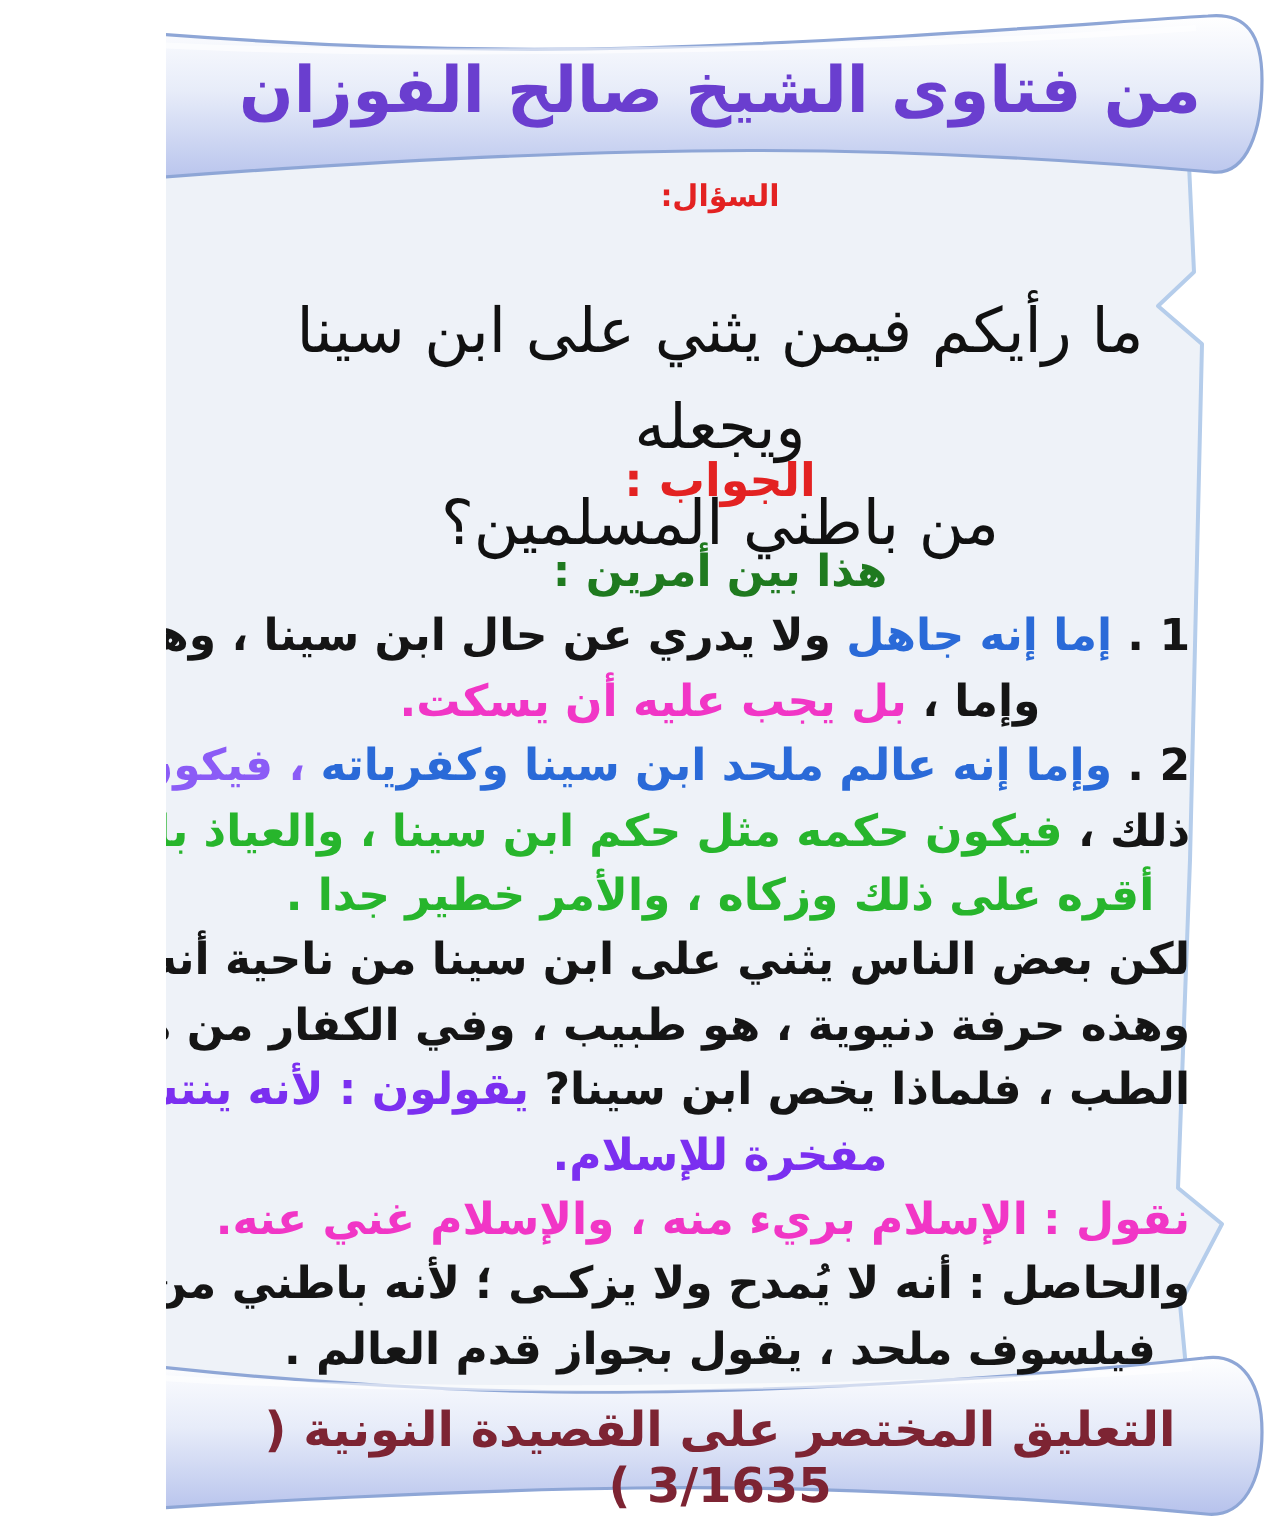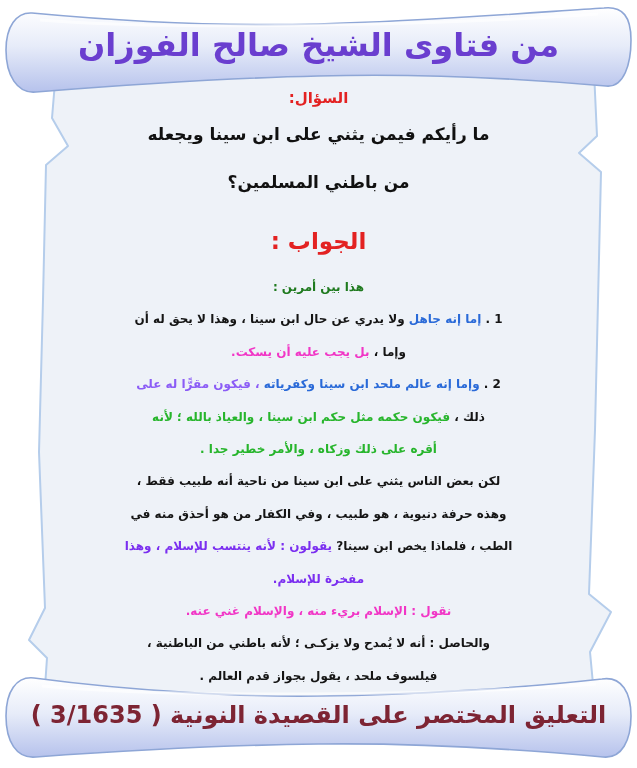--- a/index.html
+++ b/index.html
@@ -1,27 +1,27 @@
 <!DOCTYPE html>
 <html lang="ar" dir="rtl"><head>
 <meta charset="utf-8">
 <style>
   html,body{margin:0;padding:0;background:#fff;}
   .stage{
-    position:relative;width:637px;height:768px;overflow:hidden;
+    position:relative;width:554px;height:768px;overflow:hidden;
     background:#ffffff;direction:rtl;
     font-family:"DejaVu Sans",sans-serif;
   }
   svg.bg{position:absolute;inset:0;z-index:0;}
   .layer{position:absolute;left:0;right:0;text-align:center;z-index:2;}
   .title{top:26px;font-size:32px;font-weight:700;letter-spacing:0px;}
   .q-label{top:89px;font-size:15px;font-weight:700;}
-  .question{top:110px;font-size:17px;font-weight:700;color:#111;line-height:48px;padding:0 60px;}
+  .question{top:142px;font-size:31px;font-weight:400;color:#111;line-height:48px;padding:0 60px;}
   .a-label{top:228px;font-size:23px;font-weight:700;}
-  .answer{top:271px;right:42px;left:42px;font-size:12px;font-weight:700;z-index:2;position:absolute;text-align:center;}
+  .answer{top:271px;right:42px;left:42px;font-size:22px;font-weight:700;z-index:2;position:absolute;text-align:center;}
   .ans-line{line-height:32.4px;white-space:nowrap;}
   .footer{top:701px;font-size:24px;font-weight:700;}
 </style>
 </head>
 <body>
 
 <div class="stage">
 
   <svg class="bg" width="637" height="768" viewBox="0 0 637 768" aria-hidden="true">
     <defs>

